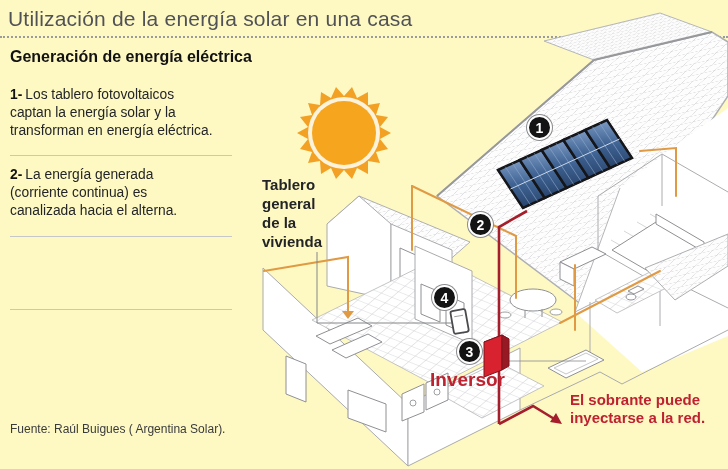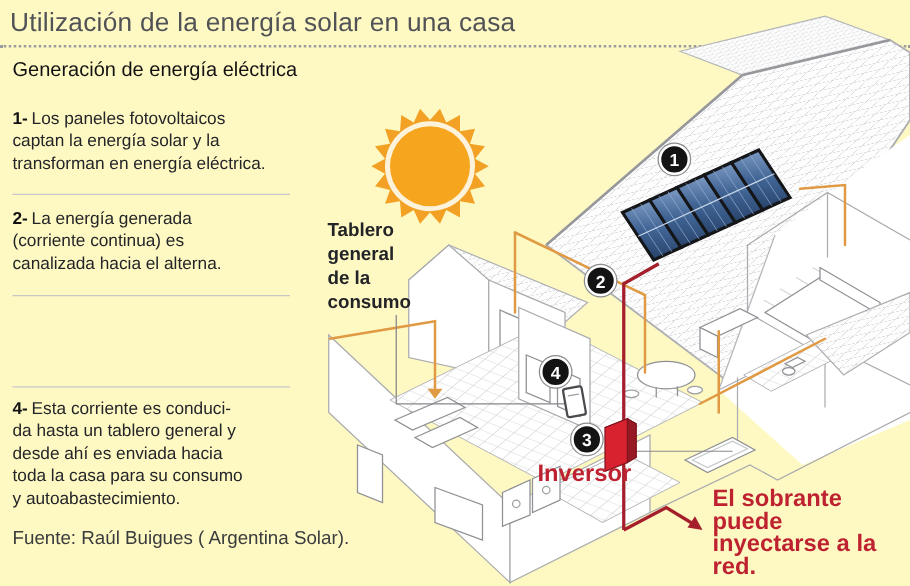--- a/index.html
+++ b/index.html
@@ -1,31 +1,31 @@
 <!DOCTYPE html>
 <html><head>
 <meta charset="utf-8">
 <style>
   html,body{margin:0;padding:0;background:#e9e9e9;}
   .page{position:relative;width:728px;height:469px;background:#fef9c3;overflow:hidden;
         font-family:"Liberation Sans", sans-serif;}
   .title{position:absolute;left:8px;top:7px;font-size:21px;color:#515256;letter-spacing:.2px;}
   .dotrule{position:absolute;left:0;top:36px;width:728px;height:0;border-top:2px dotted #9a9b9e;}
-  .heading{position:absolute;left:10px;top:48px;font-size:16px;font-weight:normal;color:#121212;}
+  .heading{position:absolute;left:10px;top:48px;font-size:16px;font-weight:bold;color:#121212;}
   .step{position:absolute;left:10px;width:238px;font-size:13.8px;line-height:18px;color:#242528;}
   .step .num{font-weight:bold;margin-right:3px;color:#121212;}
   .step .txt{white-space:pre-line;}
   .s1{top:86px}.s2{top:166px}.s3{top:246px}.s4{top:318px}
   .divider{position:absolute;left:10px;width:222px;height:0;border-top:1px solid #c6c7c9;}
   .d1{top:155px}.d2{top:236px}.d3{top:309px}
-  .source{position:absolute;left:10px;top:422px;font-size:15px;color:#3a3b3d;}
+  .source{position:absolute;left:10px;top:422px;font-size:12px;color:#3a3b3d;}
   .tablero{position:absolute;left:262px;top:175px;font-size:15px;font-weight:bold;color:#232427;
            line-height:19px;white-space:pre-line;}
   .inversor{position:absolute;left:430px;top:369px;font-size:19px;font-weight:bold;color:#be2230;}
-  .sobrante{position:absolute;left:570px;top:391px;font-size:19px;font-weight:bold;color:#be2230;
+  .sobrante{position:absolute;left:570px;top:391px;font-size:15px;font-weight:bold;color:#be2230;
             line-height:18px;white-space:pre-line;}
   .badge{position:absolute;width:21px;height:21px;border-radius:50%;background:#141414;color:#fff;
          border:2px solid #fff;box-shadow:0 0 0 1px #8a8b8e;font-size:14px;font-weight:bold;
          display:flex;align-items:center;justify-content:center;}
   .b1{left:527px;top:115px}.b2{left:468px;top:212px}.b3{left:457px;top:339px}.b4{left:432px;top:285px}
   svg.house{position:absolute;left:0;top:0;}
 </style>
 </head>
 <body>
 
@@ -179,41 +179,36 @@
 
     <g>
       <polygon points="484,342 502,335 509,339 491,346" fill="#e4404f" stroke="#7e141e" stroke-width="0.8"></polygon>
       <polygon points="484,342 502,335 502,370 484,377" fill="#d8222f" stroke="#7e141e" stroke-width="1"></polygon>
       <polygon points="502,335 509,339 509,366 502,370" fill="#971923" stroke="#7e141e" stroke-width="1"></polygon>
     </g>
   </svg>
 
   <div class="heading">Generación de energía eléctrica</div>
 
-  <div class="step s1"><span class="num">1-</span><span class="txt">Los paneles fotovoltaicos
+  <div class="step s1"><span class="num">1-</span><span class="txt">Los tablero fotovoltaicos
 captan la energía solar y la
 transforman en energía eléctrica.</span></div>
   <div class="divider d1"></div>
   <div class="step s2"><span class="num">2-</span><span class="txt">La energía generada
 (corriente continua) es
 canalizada hacia el alterna.</span></div>
   <div class="divider d2"></div>
   <div class="divider d3"></div>
-  <div class="step s4"><span class="num">4-</span><span class="txt">Esta corriente es conduci-
-da hasta un tablero general y
-desde ahí es enviada hacia
-toda la casa para su consumo
-y autoabastecimiento.</span></div>
 
   <div class="source">Fuente: Raúl Buigues ( Argentina Solar).</div>
 
   <div class="tablero">Tablero
 general
 de la
-consumo</div>
+vivienda</div>
   <div class="inversor">Inversor</div>
   <div class="sobrante">El sobrante puede
 inyectarse a la red.</div>
 
   <div class="badge b1">1</div>
   <div class="badge b2">2</div>
   <div class="badge b3">3</div>
   <div class="badge b4">4</div>
 
 </div>

